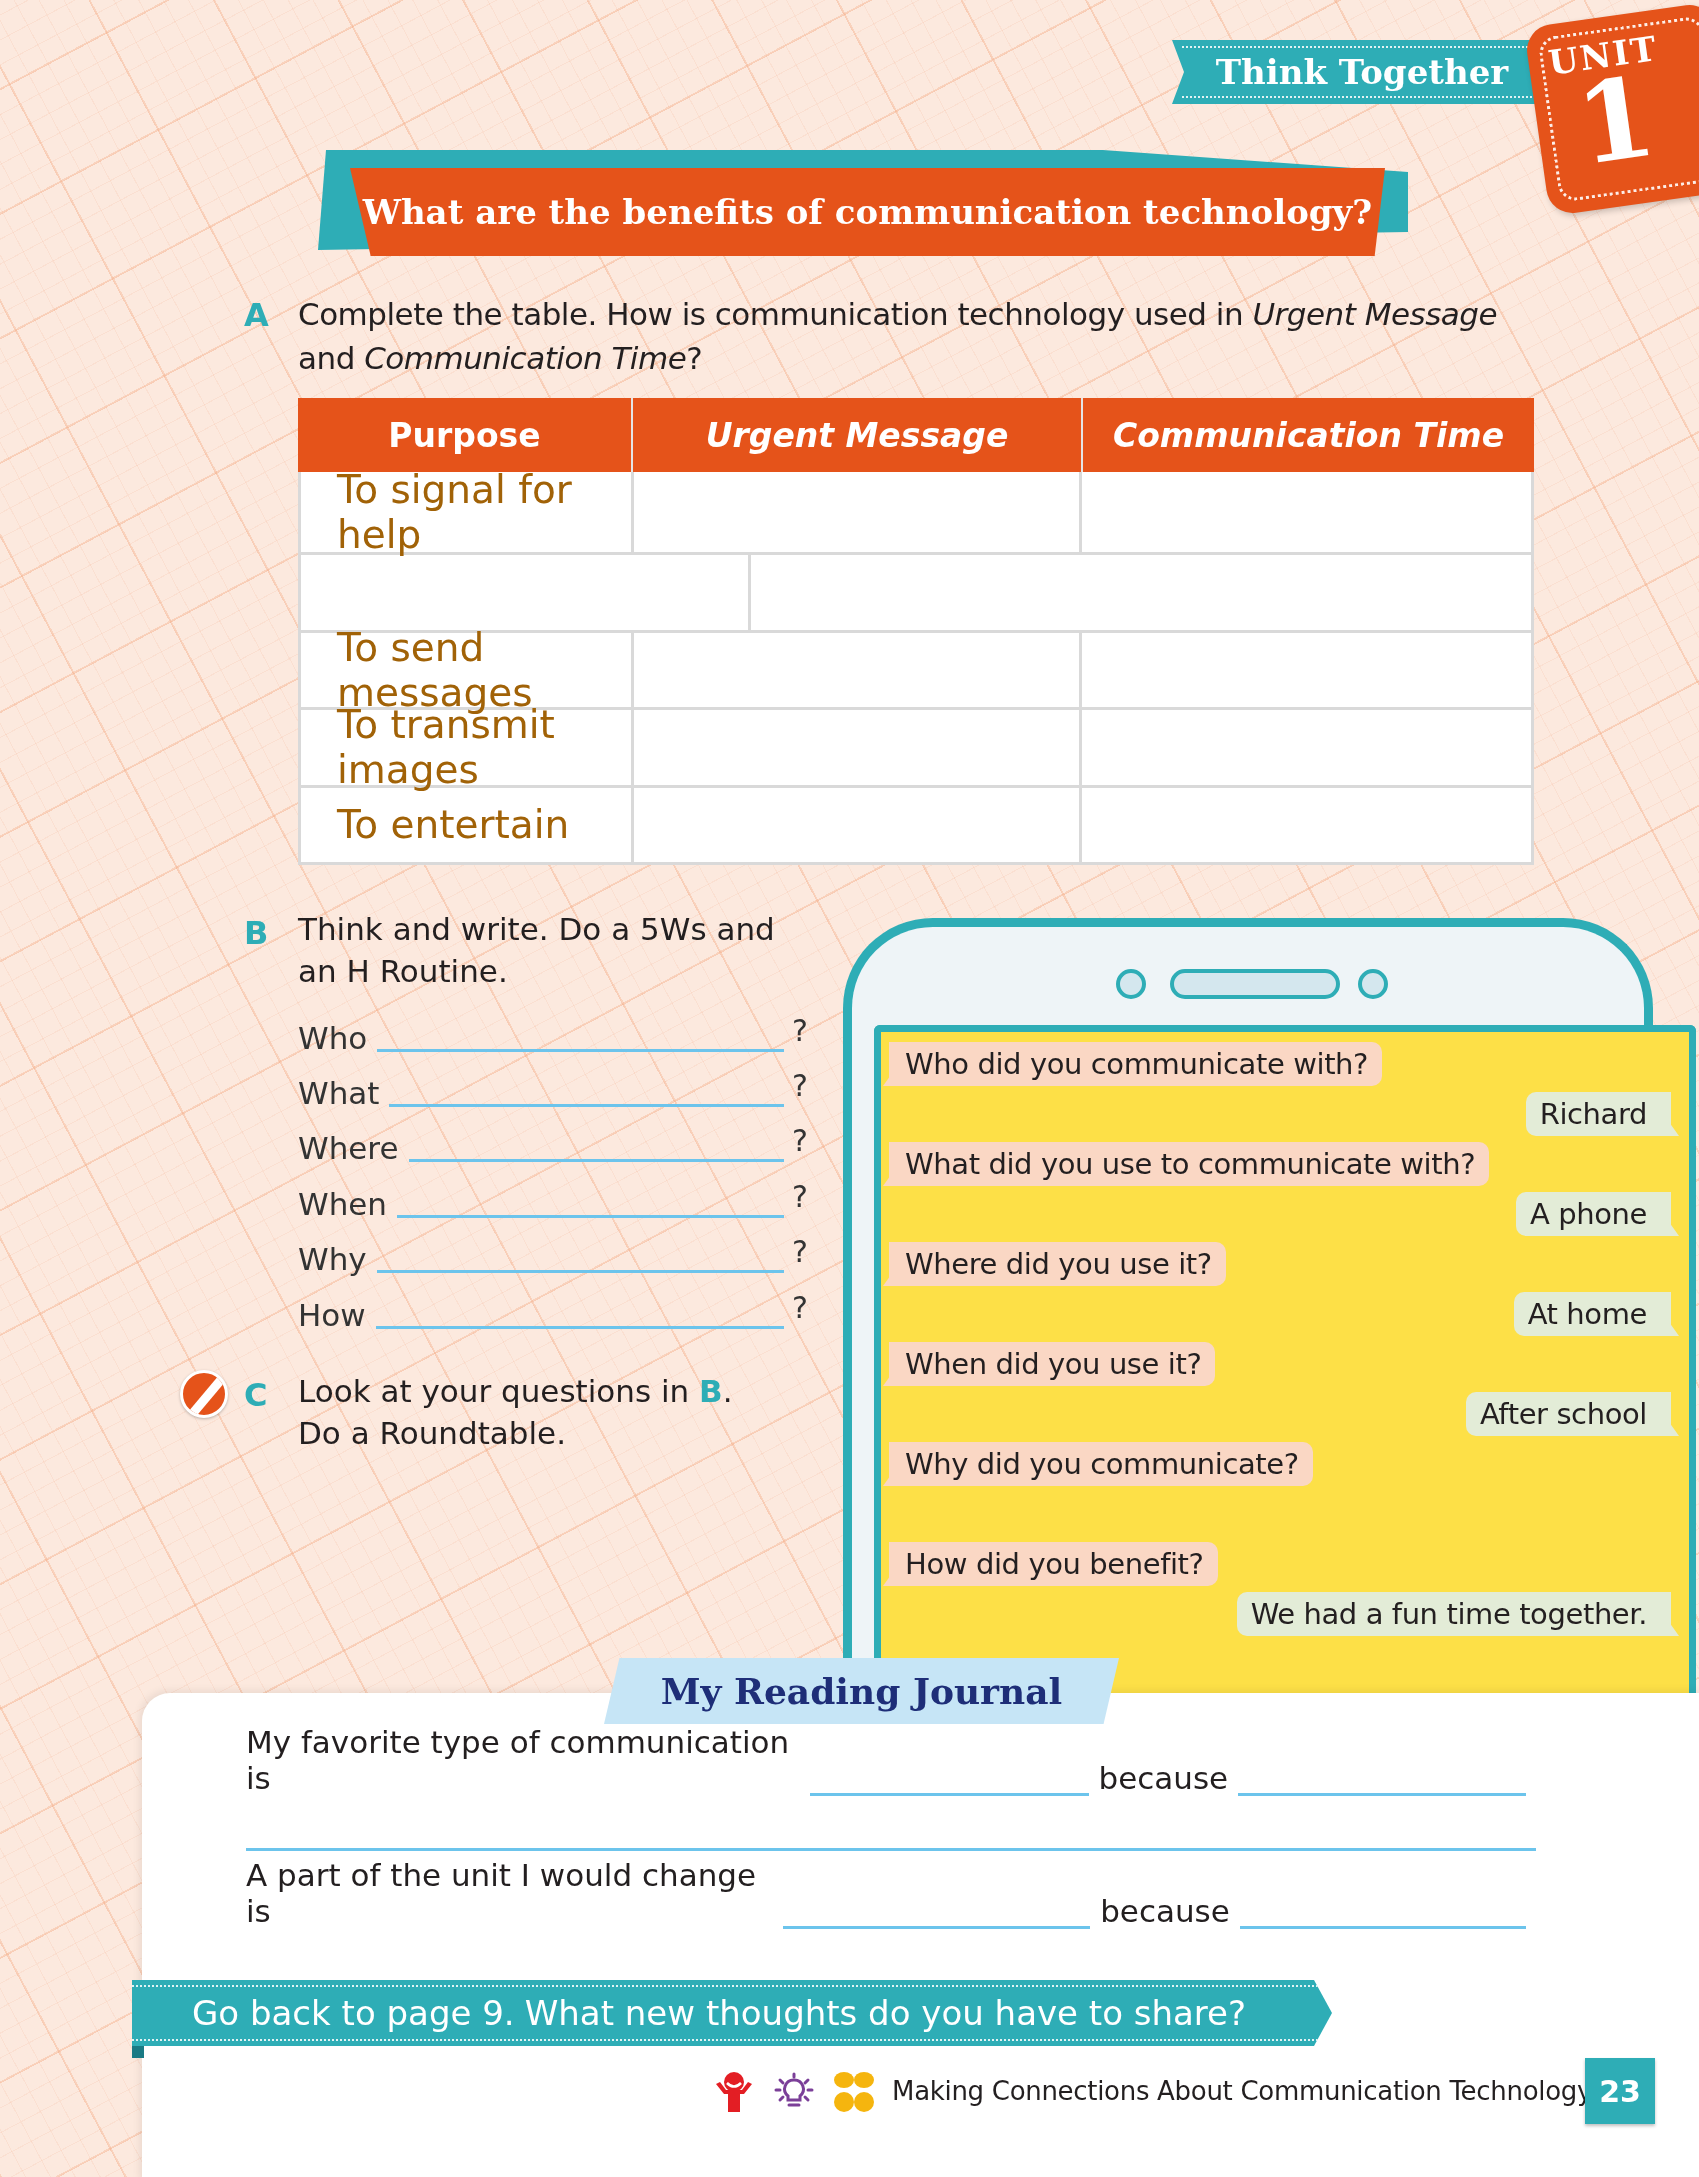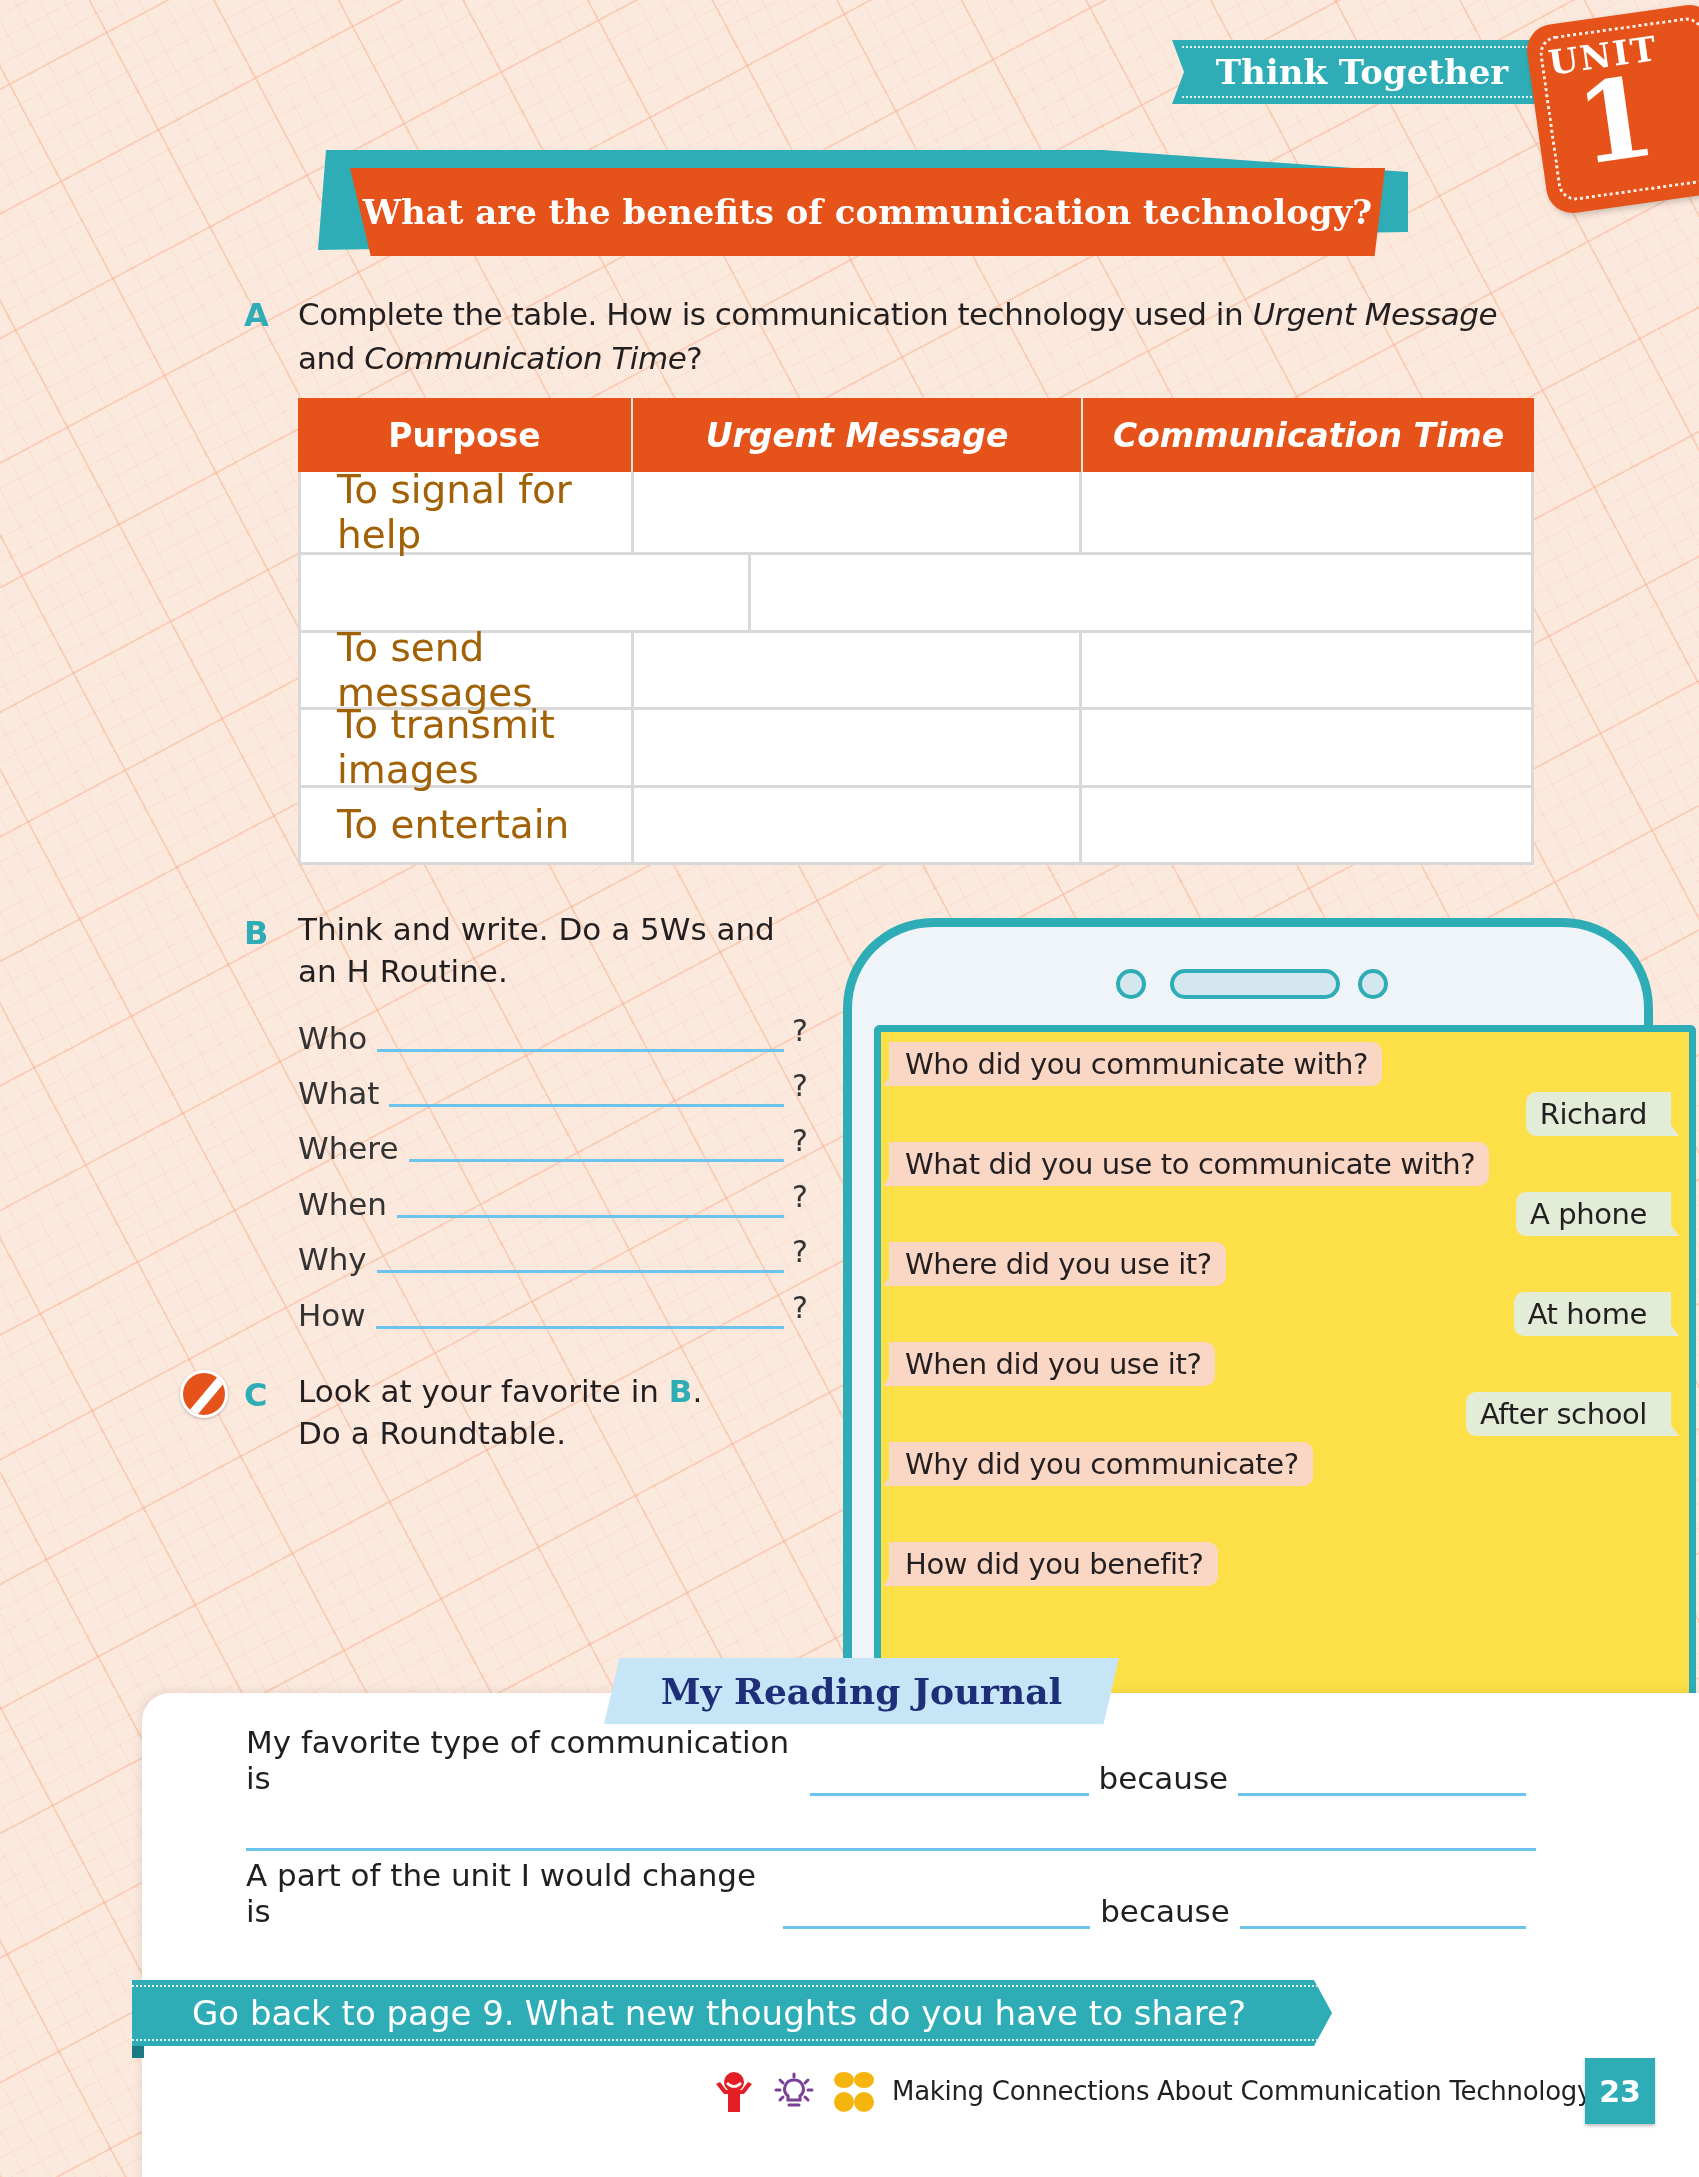--- a/index.html
+++ b/index.html
@@ -283,39 +283,40 @@
 </div>
 <div class="w-row" style="top:1289px">
   <span class="w-label">How</span>
   <span class="w-line"></span>
   <span class="w-q">?</span>
 </div>
 
 <div class="abs rt-icon"></div>
 <div class="abs act-letter act-c-letter">C</div>
 <div class="abs act-c-text">
-  <span>Look at your favorite in </span><span class="b-ref">B</span><span>.</span><br>
+  <span>Look at your questions in </span><span class="b-ref">B</span><span>.</span><br>
   <span>Do a Roundtable.</span>
 </div>
 
 <div class="abs phone">
   <div class="cam1"></div>
   <div class="speaker"></div>
   <div class="cam2"></div>
   <div class="screen">
     <div class="bubble q" style="top:10px">Who did you communicate with?</div>
     <div class="bubble a" style="top:60px">Richard</div>
     <div class="bubble q" style="top:110px">What did you use to communicate with?</div>
     <div class="bubble a" style="top:160px">A phone</div>
     <div class="bubble q" style="top:210px">Where did you use it?</div>
     <div class="bubble a" style="top:260px">At home</div>
     <div class="bubble q" style="top:310px">When did you use it?</div>
     <div class="bubble a" style="top:360px">After school</div>
     <div class="bubble q" style="top:410px">Why did you communicate?</div>
     <div class="bubble q" style="top:510px">How did you benefit?</div>
+    <div class="bubble a" style="top:560px">We had a fun time together.</div>
   </div>
 </div>
 
 <div class="abs journal"></div>
 <div class="abs journal-tag">
   <span>My Reading Journal</span>
 </div>
 
 <div class="j-row" style="top:1752px">
   <span>My favorite type of communication is</span>

